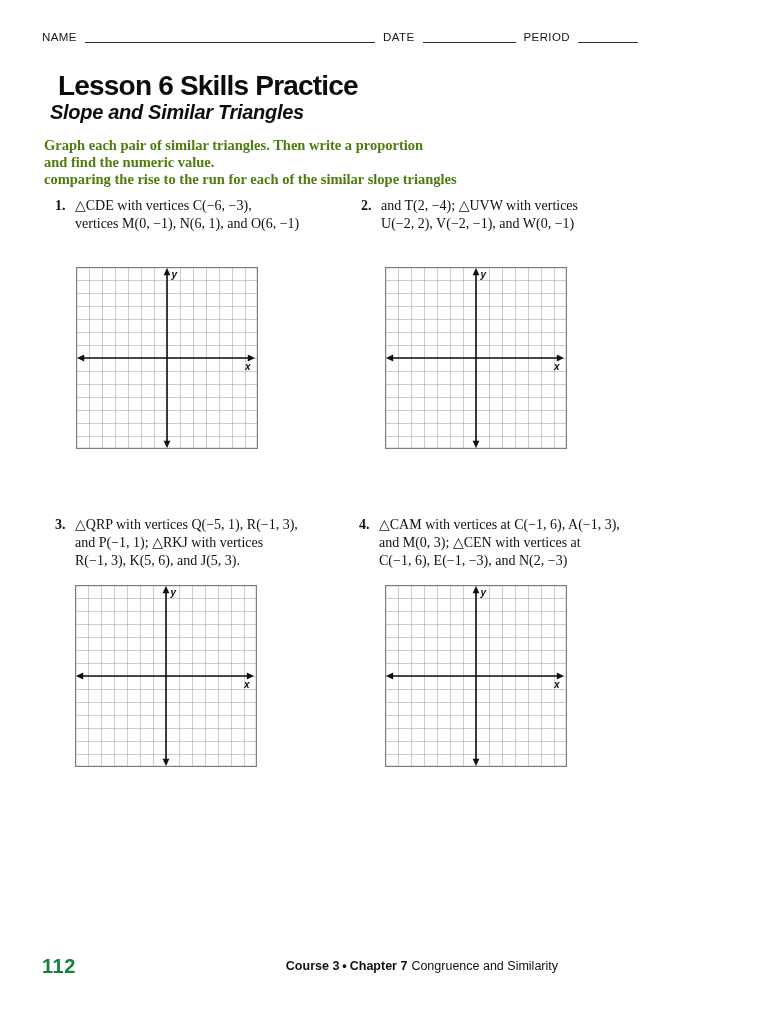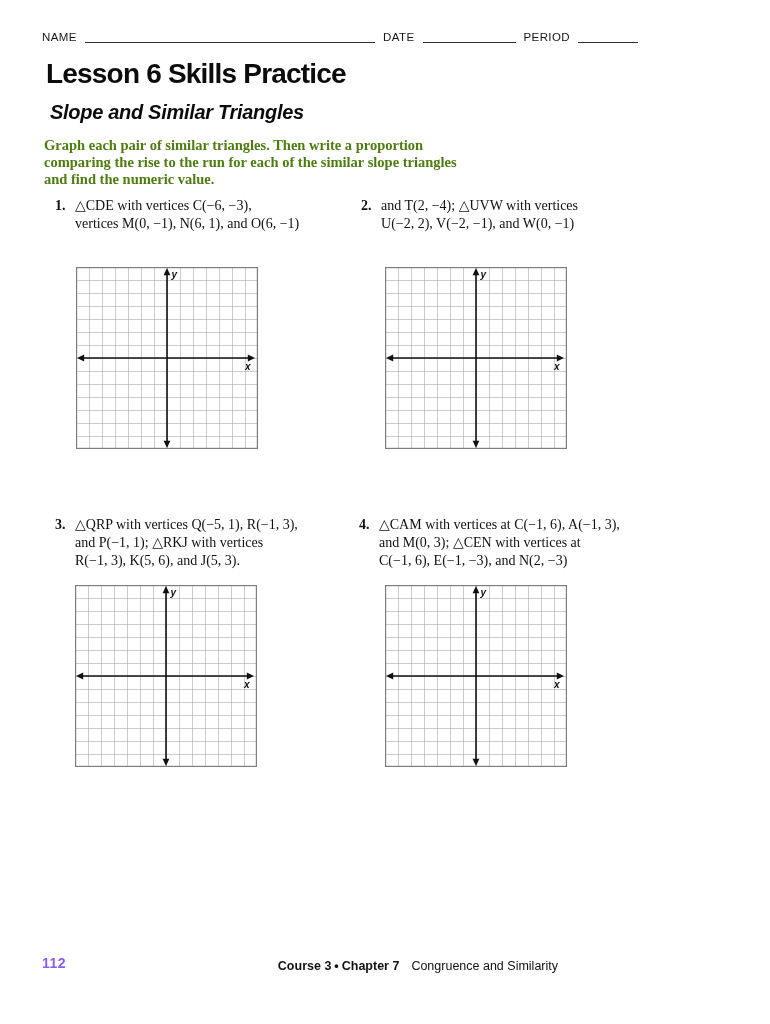--- a/index.html
+++ b/index.html
@@ -17,21 +17,21 @@
     display:flex;align-items:flex-end;
     font-size:11.5px;letter-spacing:.4px;color:#161616;
   }
   .hlabel{white-space:nowrap;line-height:12px;}
   .fill-line{height:3px;border-bottom:1.2px solid #2e2e2e;}
   .line-name{flex:1;margin:0 8px;}
   .line-date{width:93px;margin:0 8px;}
   .line-period{width:60px;margin-left:8px;}
 
   .title{
-    position:absolute;left:42px;top:54px;margin:4px;
+    position:absolute;left:42px;top:54px;margin:16px;
     font-size:28px;font-weight:bold;letter-spacing:-.8px;color:#0c0c0c;
   }
   .subtitle{
     position:absolute;left:42px;top:93px;margin:8px;
     font-size:20px;font-weight:bold;font-style:italic;letter-spacing:-.3px;color:#0c0c0c;
   }
   .instructions{
     position:absolute;left:44px;top:137px;
     font-family:"Liberation Serif",serif;font-weight:bold;
     font-size:14.5px;line-height:17px;color:#4d7c0f;
@@ -60,51 +60,51 @@
 
   .copyright{
     position:absolute;left:685px;top:536px;height:348px;
     writing-mode:vertical-rl;
     font-size:7.5px;font-weight:bold;letter-spacing:.2px;
     color:#222;white-space:nowrap;
   }
 
   .footer-page{
     position:absolute;left:42px;top:955px;
-    font-size:14px;font-weight:bold;letter-spacing:.5px;color:#8b5cf6;
+    font-size:20px;font-weight:bold;letter-spacing:.5px;color:#15803d;
   }
   .footer-right{
     position:absolute;right:114px;top:959px;
     font-size:12.5px;color:#111;white-space:nowrap;
   }
   .footer-right .b{font-weight:bold;}
   .footer-right .bullet{margin:0 3px;}
-  .footer-right .ctitle{margin-left:12px;}
+  .footer-right .ctitle{margin-left:4px;}
 </style>
 </head>
 <body>
 
 <div class="page">
 
   <div class="header-row">
     <span class="hlabel">NAME</span>
     <span class="fill-line line-name"></span>
     <span class="hlabel">DATE</span>
     <span class="fill-line line-date"></span>
     <span class="hlabel">PERIOD</span>
     <span class="fill-line line-period"></span>
   </div>
 
   <h1 class="title">Lesson 6 Skills Practice</h1>
   <h2 class="subtitle">Slope and Similar Triangles</h2>
 
   <div class="instructions">
     <div>Graph each pair of similar triangles. Then write a proportion</div>
+    <div>and find the numeric value.</div>
     <div>comparing the rise to the run for each of the similar slope triangles</div>
-    <div>and find the numeric value.</div>
   </div>
 
   <div class="problem p1">
     <span class="num">1.</span>
     <div class="ptext">
         <div><span>△</span><span class="mi">CDE</span><span> with vertices </span><span class="mi">C</span><span>(−6, −3),</span></div>
         <div><span>vertices </span><span class="mi">M</span><span>(0, −1), </span><span class="mi">N</span><span>(6, 1), and </span><span class="mi">O</span><span>(6, −1)</span></div>
       </div>
   </div>
   <div class="problem p2">

